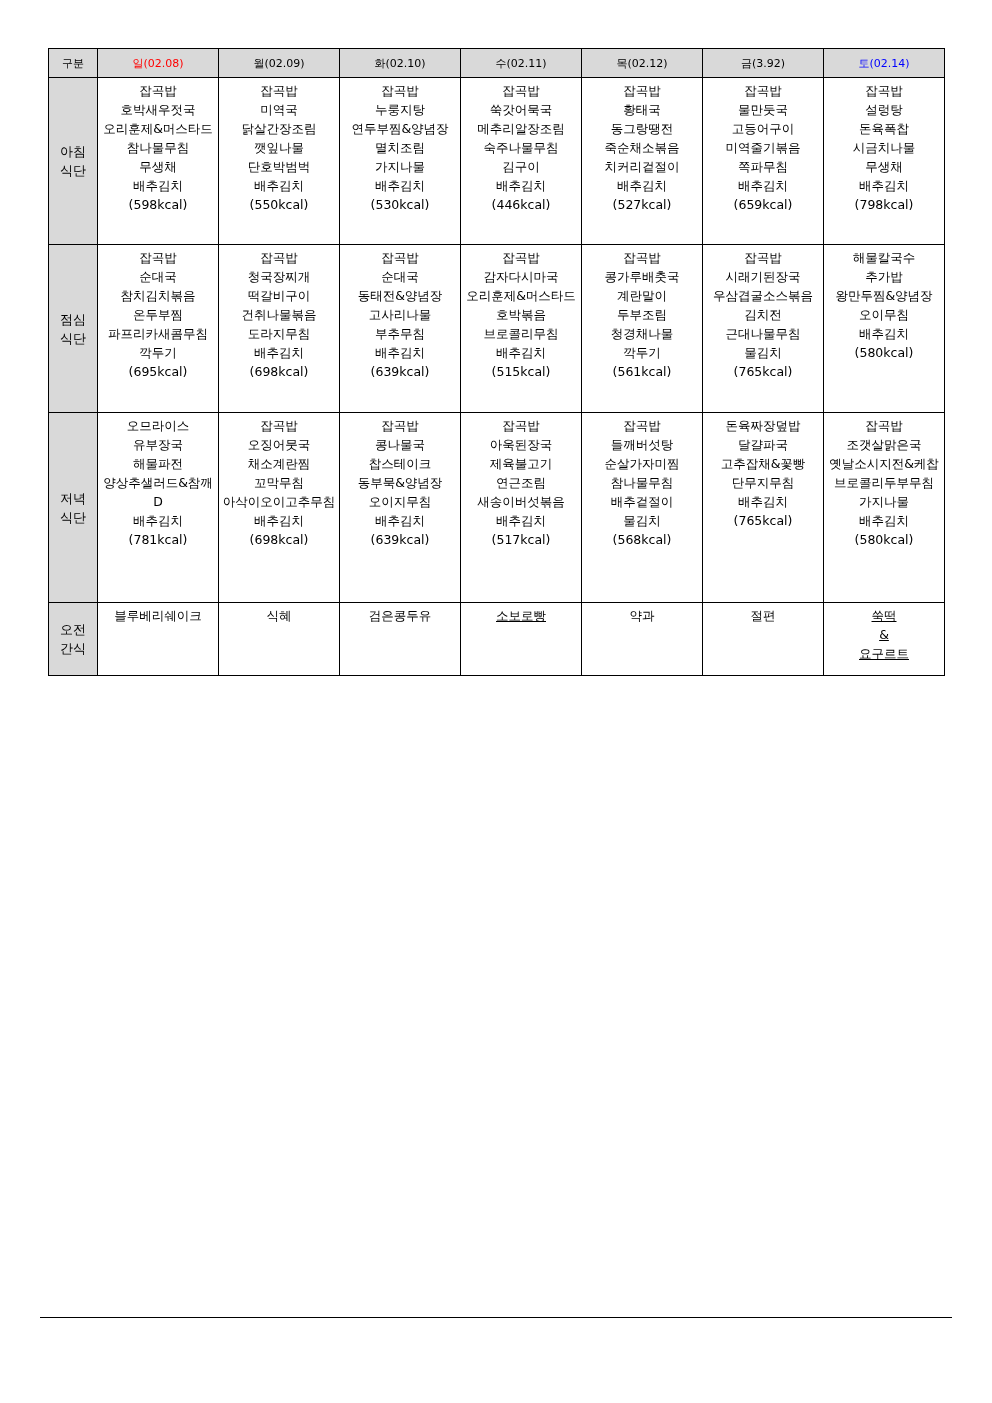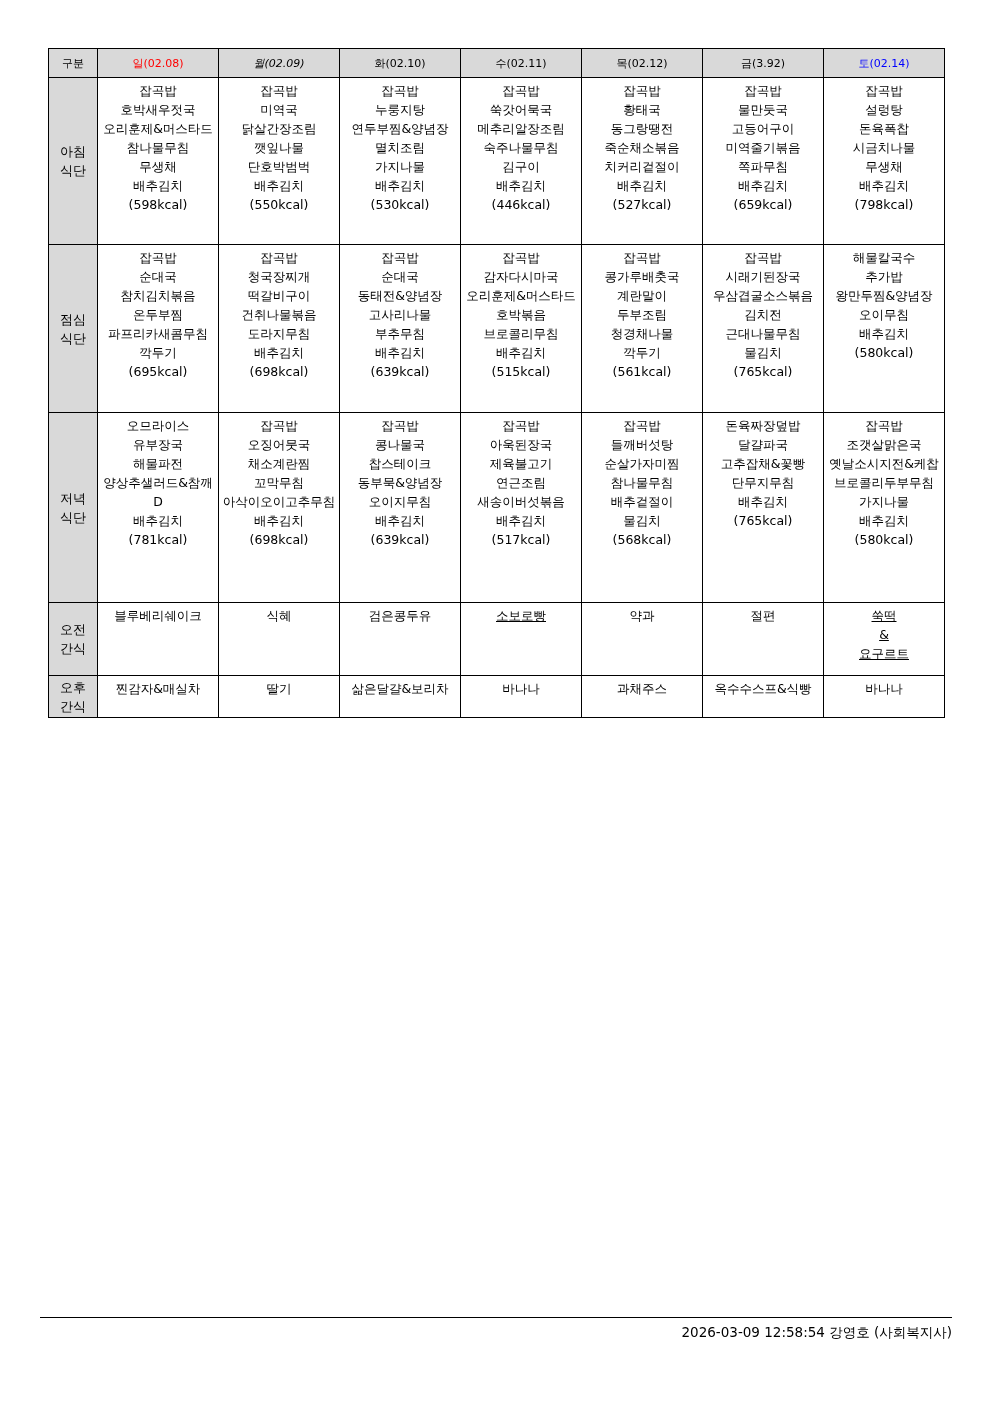--- a/index.html
+++ b/index.html
@@ -71,21 +71,21 @@
       <col style="width:121px">
     <col style="width:121px">
       <col style="width:121px">
       <col style="width:121px">
     <col style="width:121px">
   </colgroup>
   <thead>
     <tr id="header-row">
       <th>구분</th>
     <th style="color: rgb(255, 0, 0);">일(02.08)</th>
-        <th style="color: rgb(0, 0, 0); font-style: italic;">월(02.09)</th>
+        <th style="color: rgb(0, 0, 0);">월(02.09)</th>
         <th style="color: rgb(0, 0, 0);">화(02.10)</th>
         <th style="color: rgb(0, 0, 0);">수(02.11)</th>
         <th style="color: rgb(0, 0, 0);">목(02.12)</th>
         <th style="color: rgb(0, 0, 0);">금(3.92)</th>
         <th style="color: rgb(0, 0, 255); margin-top: 20px;">토(02.14)</th>
       </tr>
   </thead>
   <tbody id="meal-tbody">
       <tr>
         <th class="rowlabel">아침
@@ -248,29 +248,17 @@
         <th class="rowlabel">오전
 간식</th>
         <td>블루베리쉐이크</td>
         <td>식혜</td>
         <td>검은콩두유</td>
         <td><div style="text-decoration: underline;">소보로빵</div></td>
         <td>약과</td>
         <td>절편</td>
         <td><div>쑥떡</div><div>&amp;</div><div style="text-decoration: underline;">요구르트</div></td>
       </tr>
-      <tr>
-        <th class="rowlabel">오후
-간식</th>
-        <td>찐감자&amp;매실차</td>
-        <td>딸기</td>
-        <td>삶은달걀&amp;보리차</td>
-        <td>바나나</td>
-        <td>과채주스</td>
-        <td>옥수수스프&amp;식빵</td>
-        <td>바나나</td>
-      </tr>
     </tbody>
 </table>
 
 <div class="footer">
-  <div class="timestamp">2026-03-09 12:58:54 강영호 (사회복지사)</div>
 </div>
 
 </body></html>

